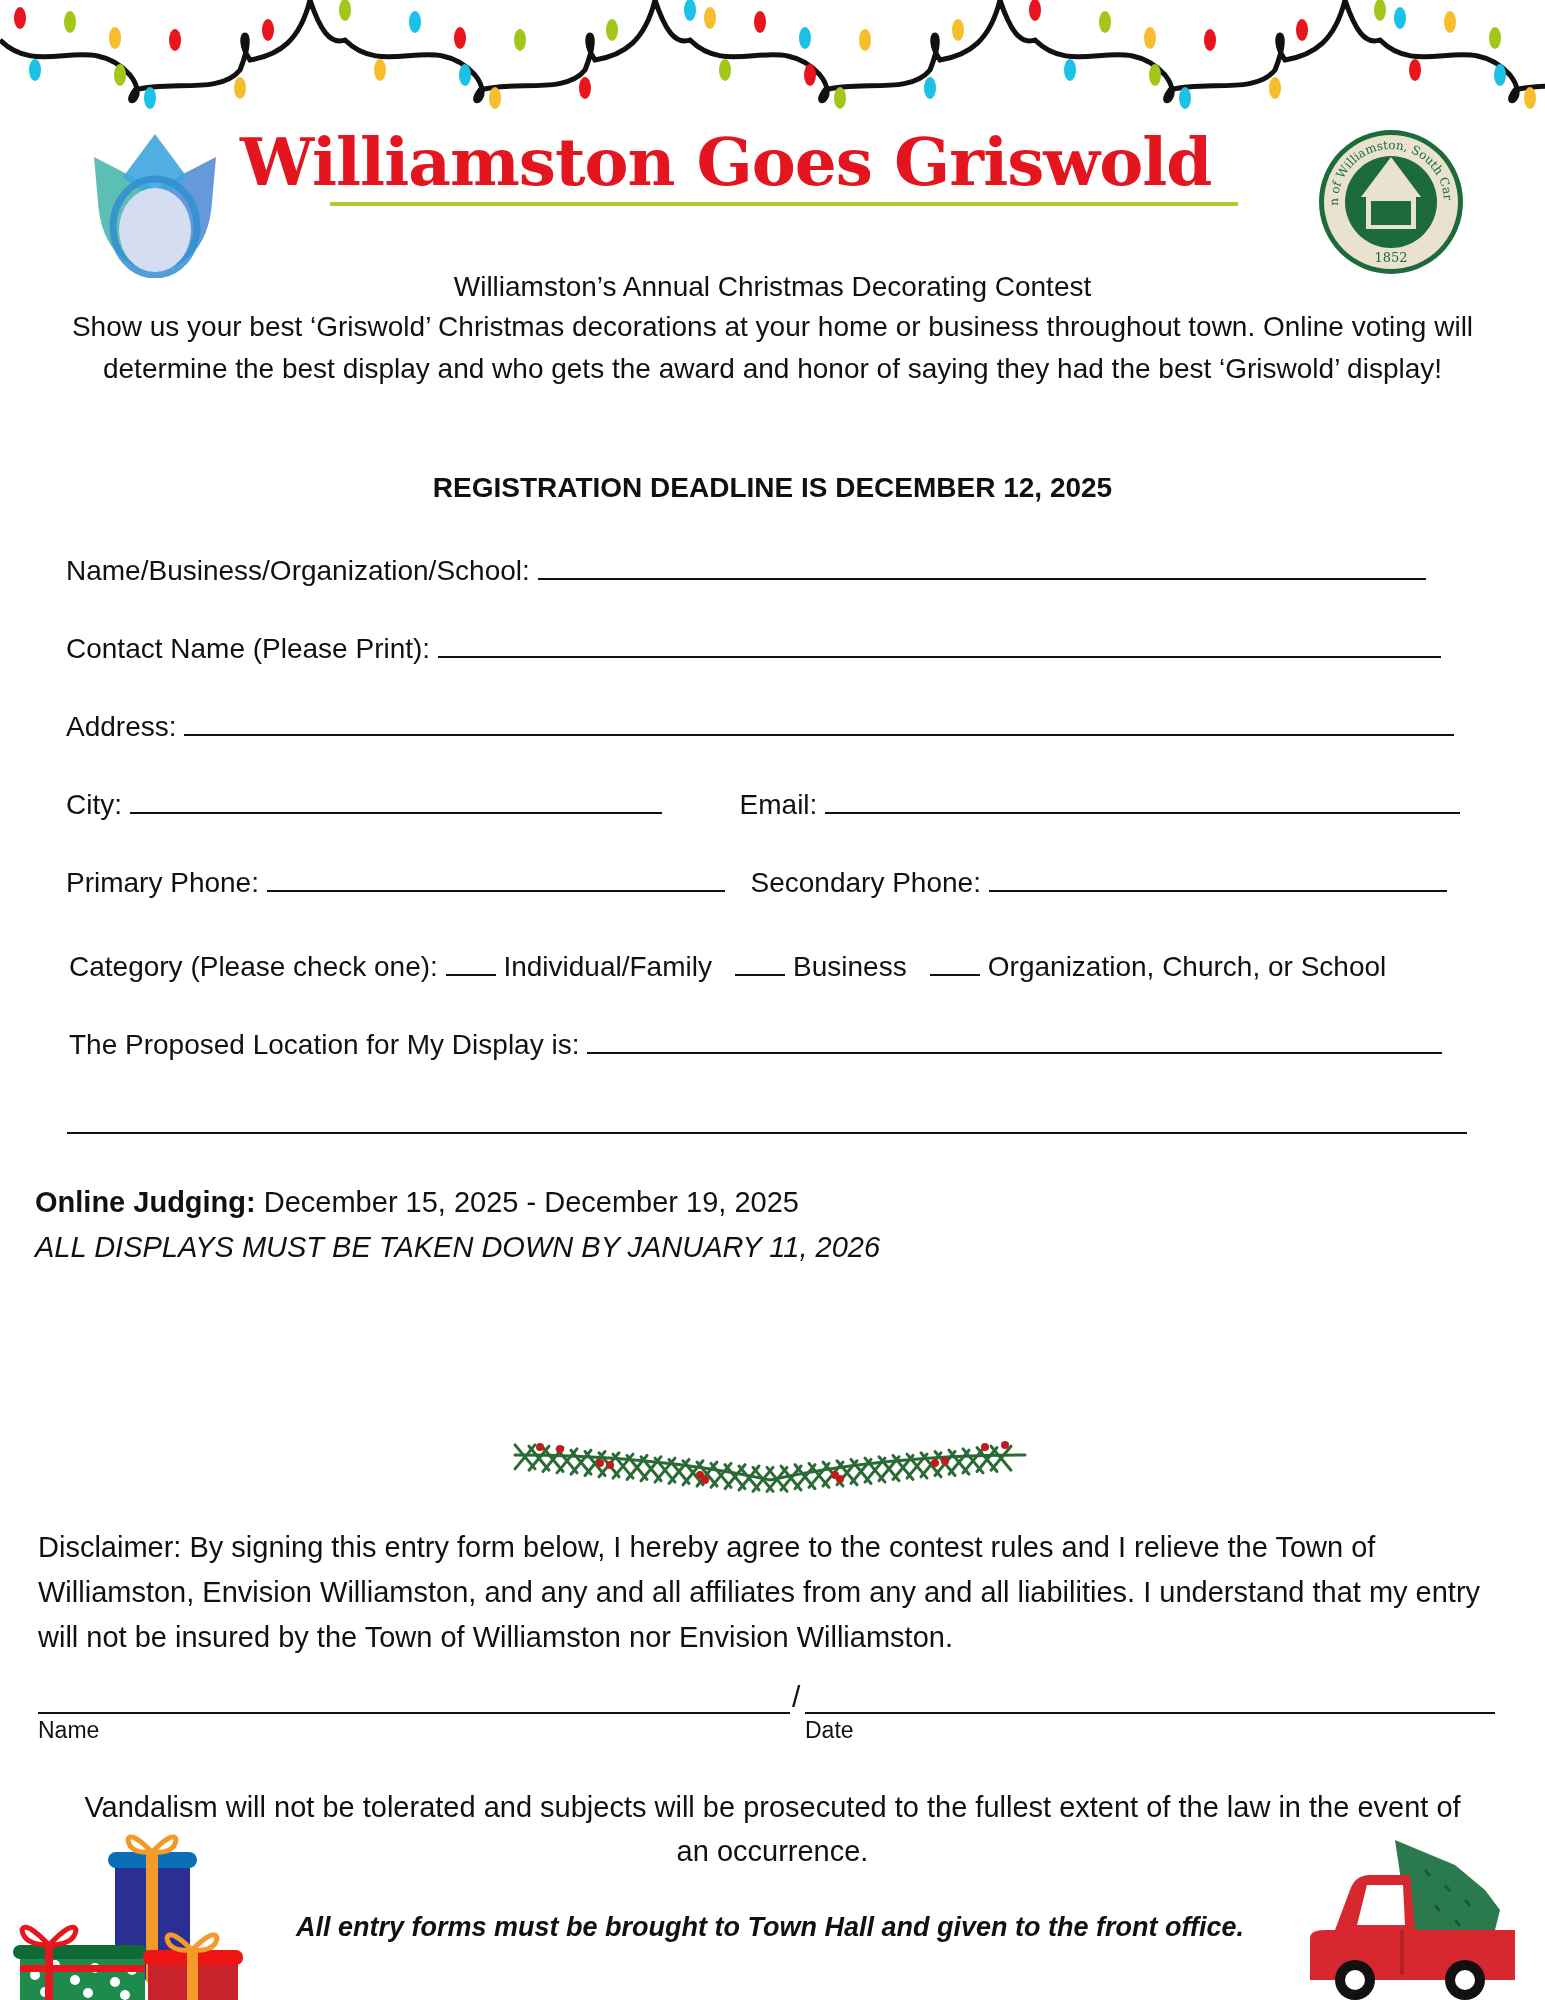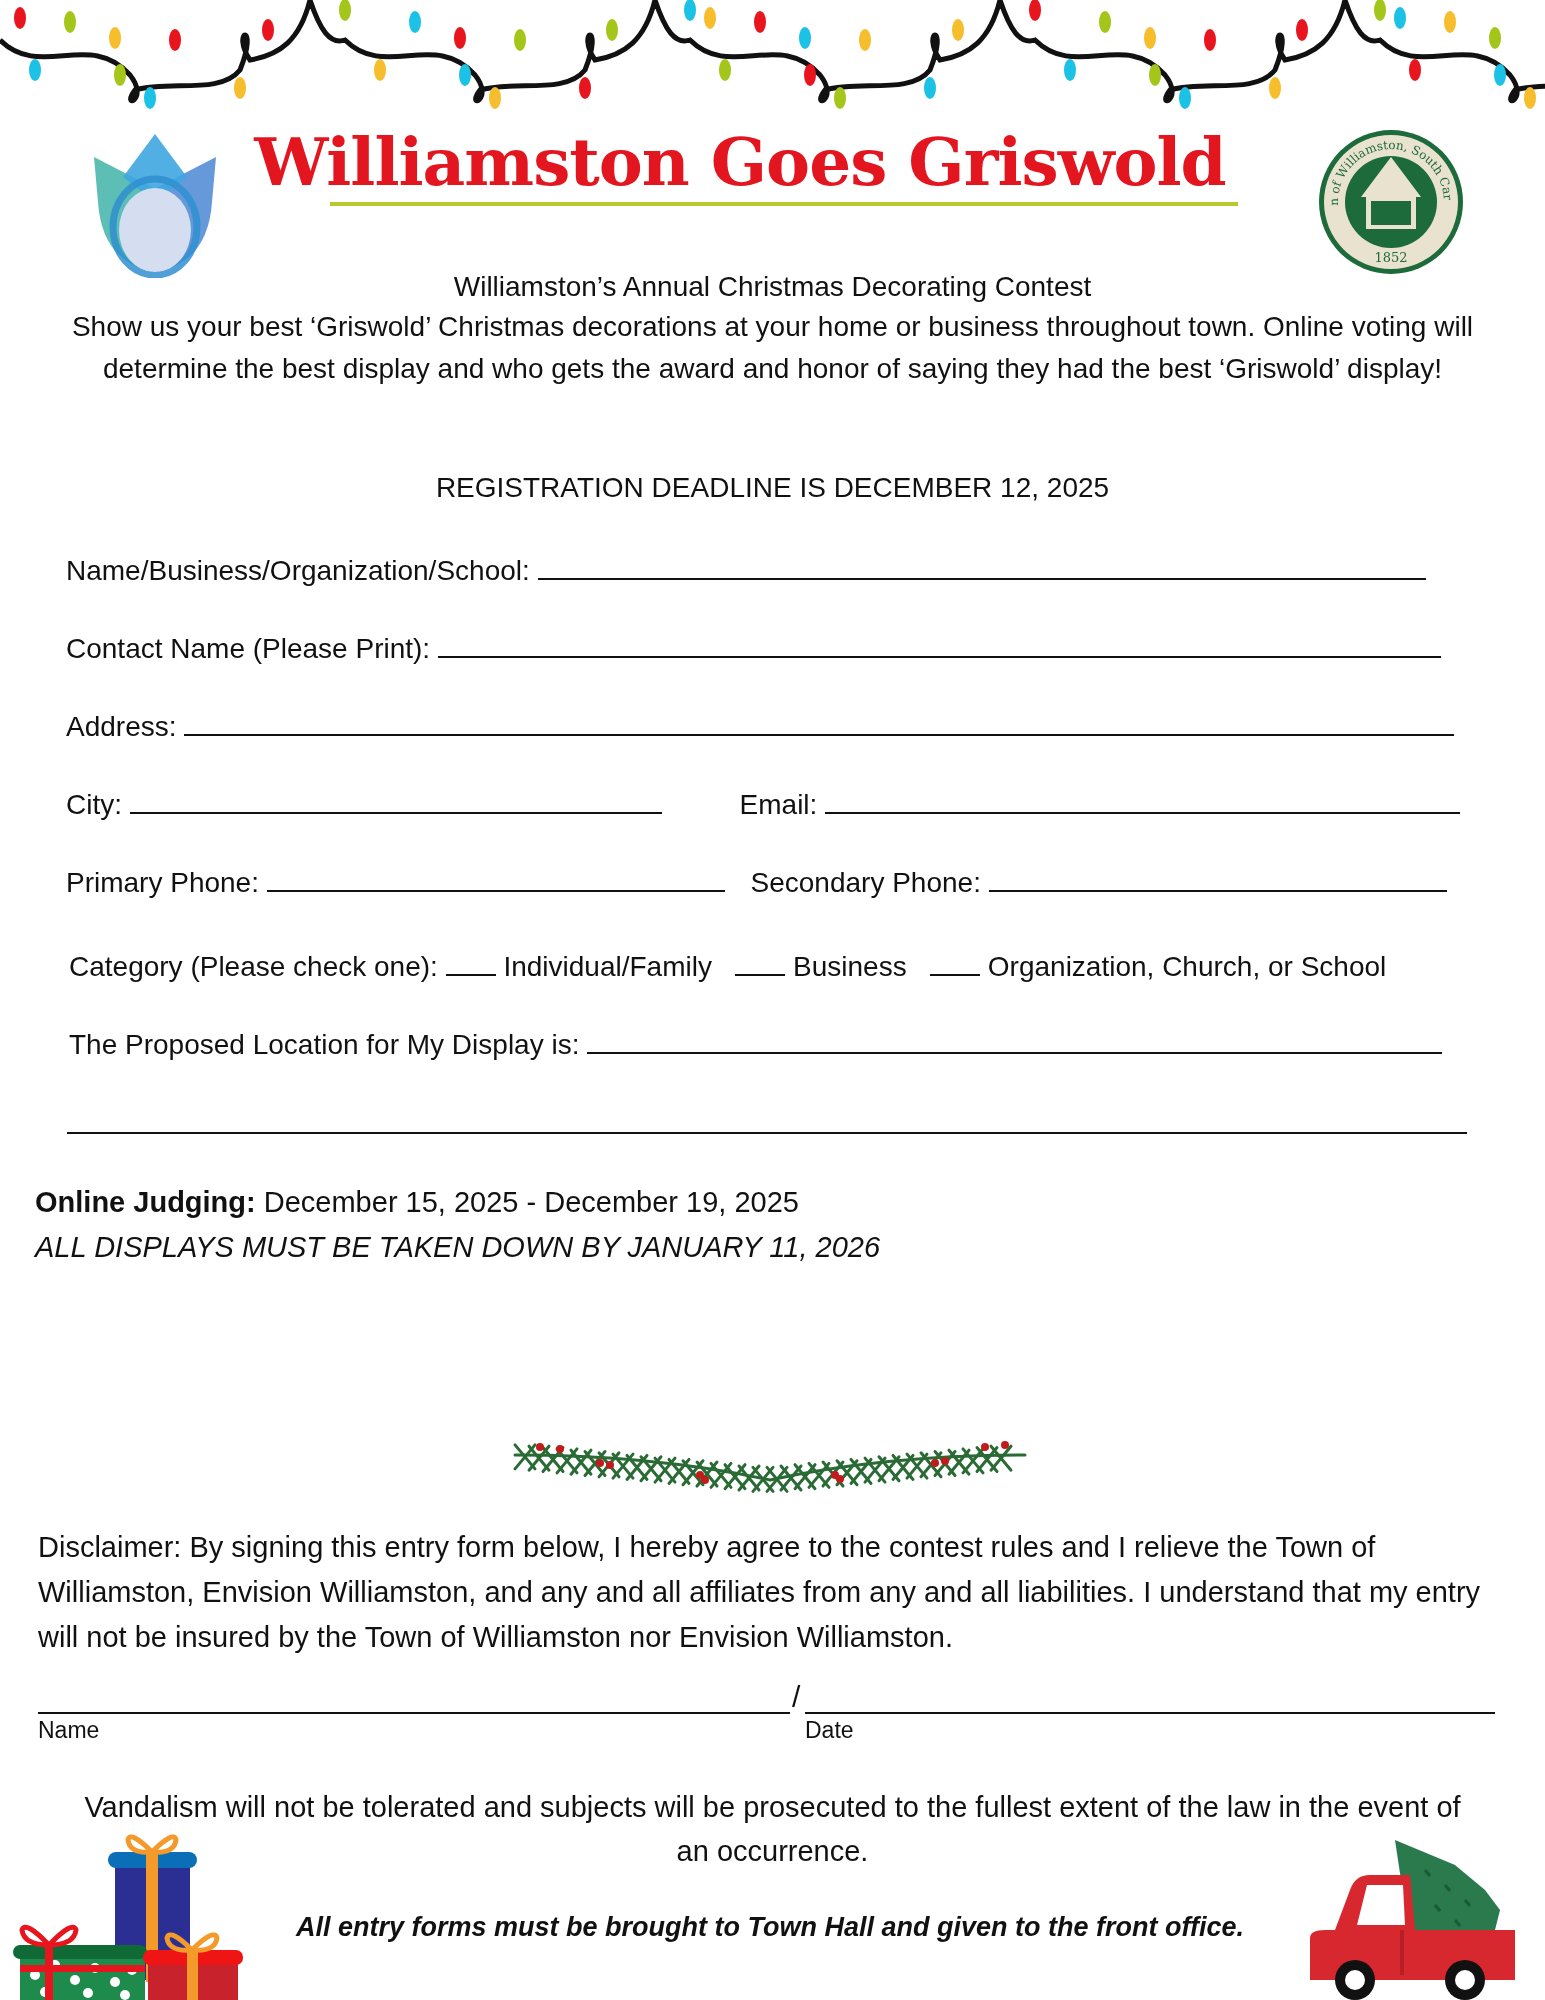--- a/index.html
+++ b/index.html
@@ -2,28 +2,28 @@
 <html><head>
   <meta charset="utf-8">
   <style>
     html, body { margin: 0; padding: 0; background: #ffffff; }
     body { width: 1545px; height: 2000px; position: relative; overflow: hidden;
       font-family: "Liberation Sans", "DejaVu Sans", sans-serif; color: #111; }
     .abs { position: absolute; }
     #lights { left: 0; top: 0; width: 1545px; height: 110px; }
     #logo-left { left: 92px; top: 132px; width: 126px; height: 146px; }
     #seal { left: 1316px; top: 127px; width: 150px; height: 150px; }
-    #title { left: 240px; top: 126px; width: 1000px; text-align: center;
+    #title { left: 240px; top: 126px; width: 1000px; text-align: left;
       font-family: "DejaVu Serif", "Liberation Serif", serif; font-weight: bold;
       font-size: 66px; color: #e3151f; letter-spacing: -1px; line-height: 1.1; }
     #title-underline { left: 330px; top: 202px; width: 908px; height: 4px; background: #b9c82f; }
     .intro { left: 30px; width: 1485px; text-align: center; font-size: 28px; line-height: 42px; }
     #subtitle { top: 266px; }
     #intro-body { top: 306px; }
-    #deadline { left: 30px; top: 472px; width: 1485px; text-align: center; font-weight: normal; font-size: 28px; }
+    #deadline { left: 30px; top: 472px; width: 1485px; text-align: center; font-weight: bold; font-size: 28px; }
     .field-row { position: absolute; left: 66px; font-size: 28px; white-space: nowrap; }
     .blank { display: inline-block; border-bottom: 2px solid #111; height: 26px; vertical-align: baseline; }
     #info { left: 35px; top: 1180px; width: 1480px; font-size: 29px; line-height: 45px; }
     #info b { font-weight: bold; }
     .ital-u { font-style: italic; text-decoration: underline; }
     .ital { font-style: italic; }
     #garland { left: 505px; top: 1425px; width: 530px; height: 70px; }
     #disclaimer { left: 38px; top: 1525px; width: 1470px; font-size: 29px; line-height: 45px; }
     #sig-line-name { left: 38px; top: 1712px; width: 752px; border-bottom: 2px solid #111; }
     #sig-slash { left: 792px; top: 1680px; font-size: 30px; }

